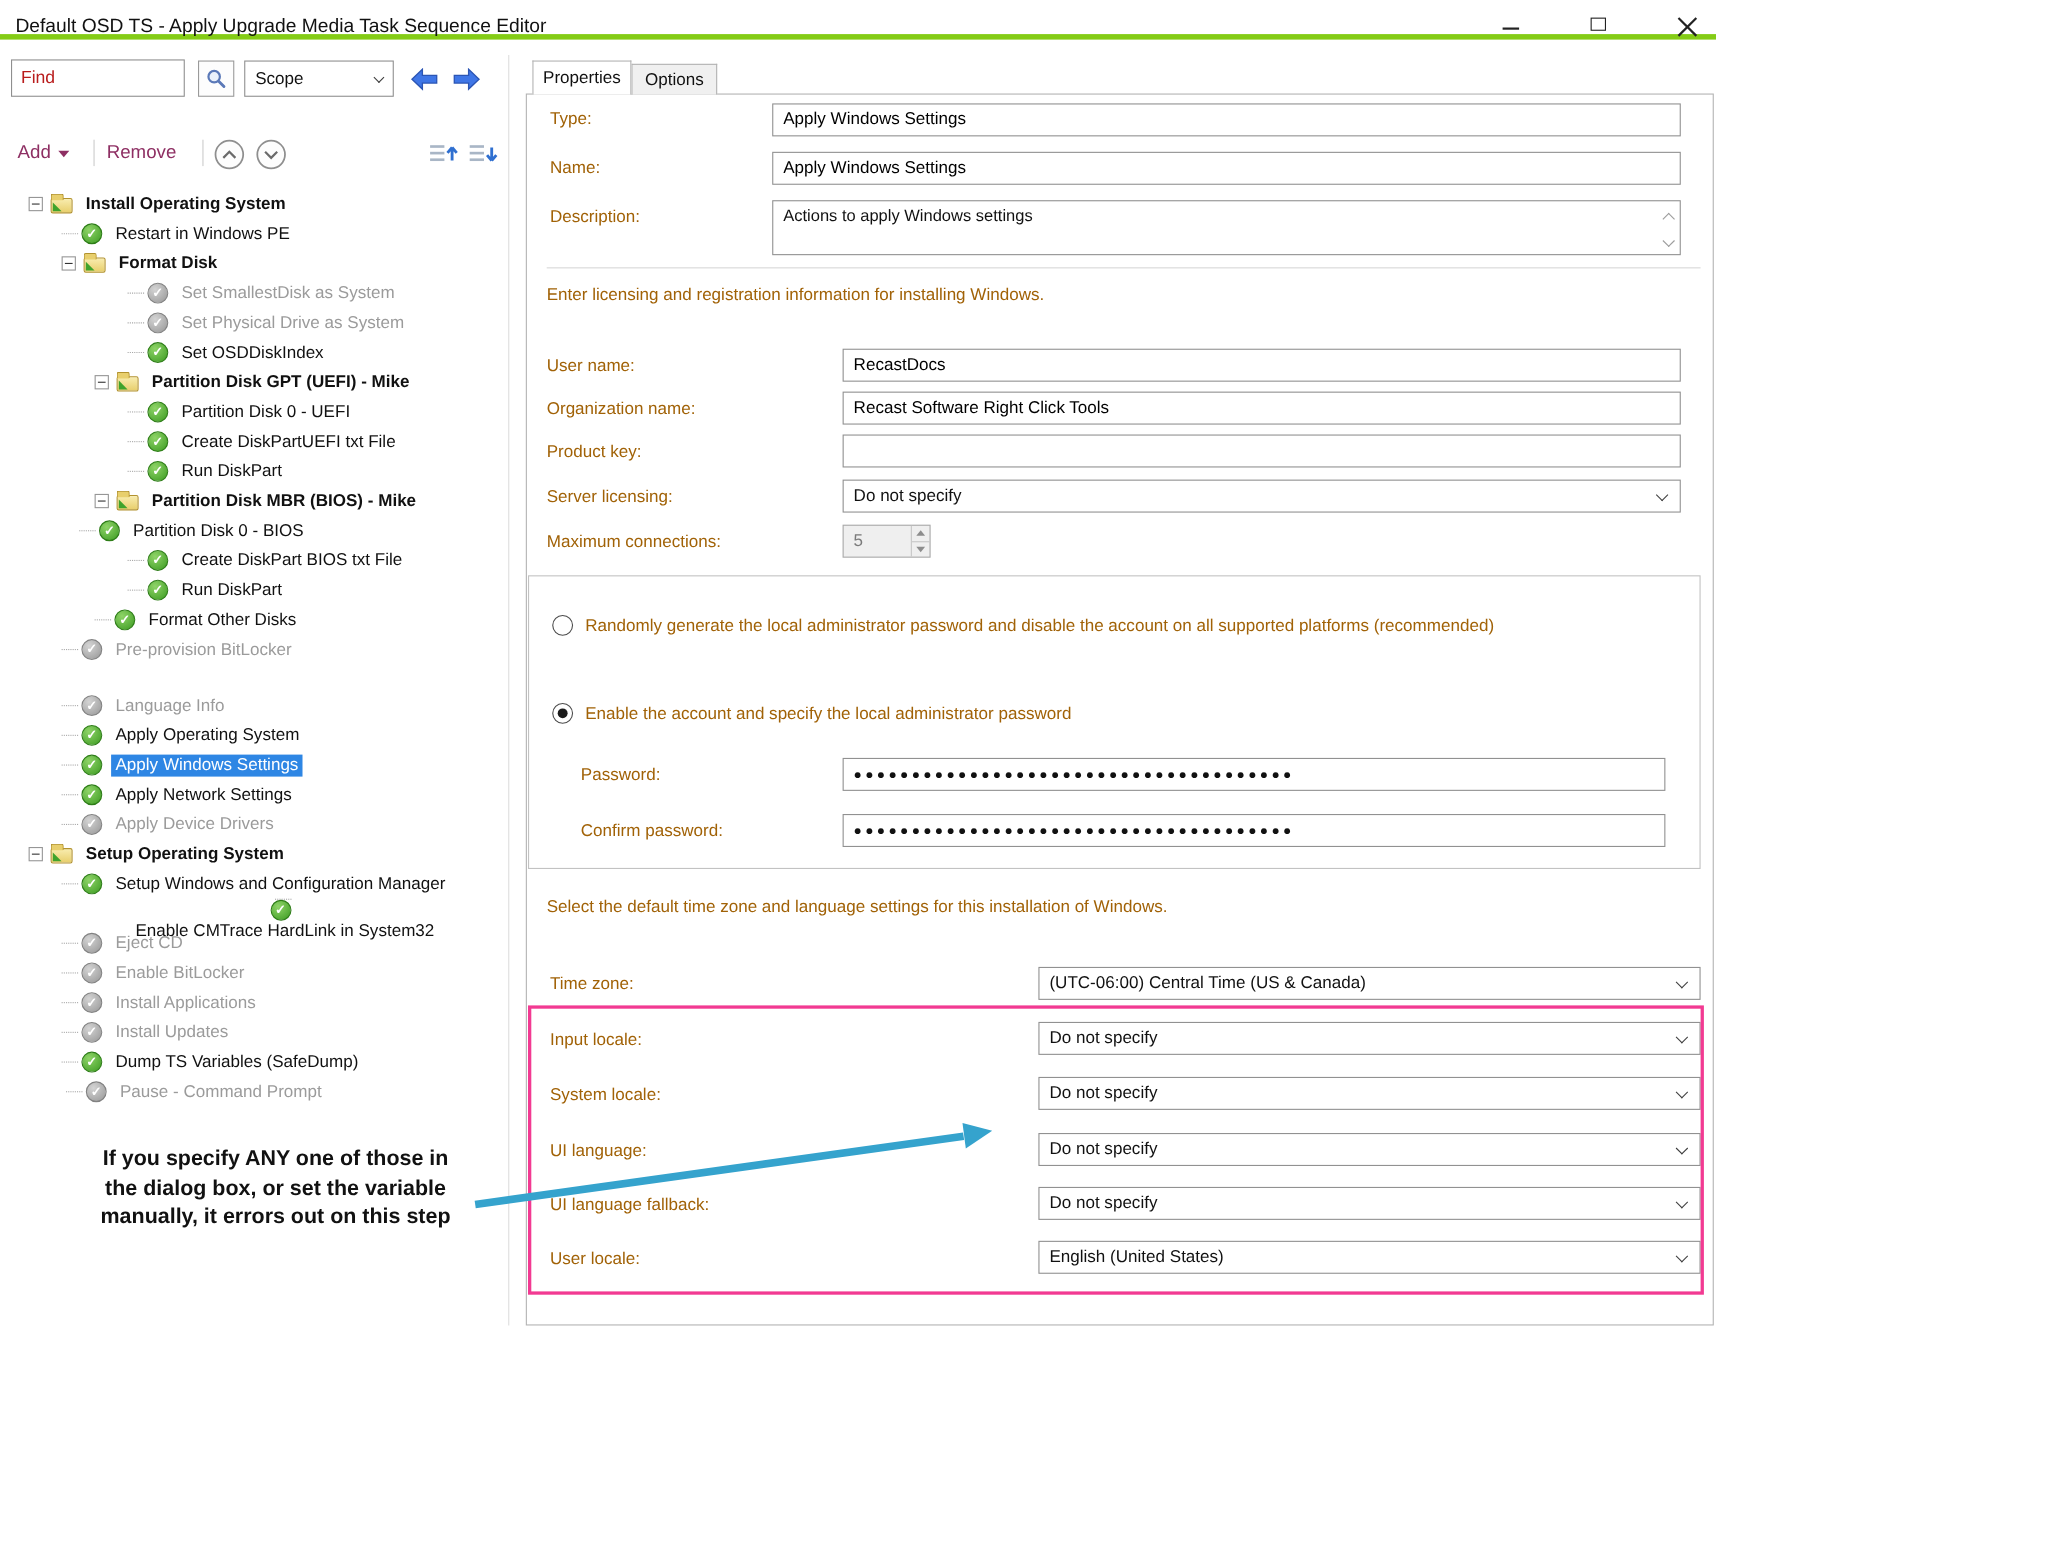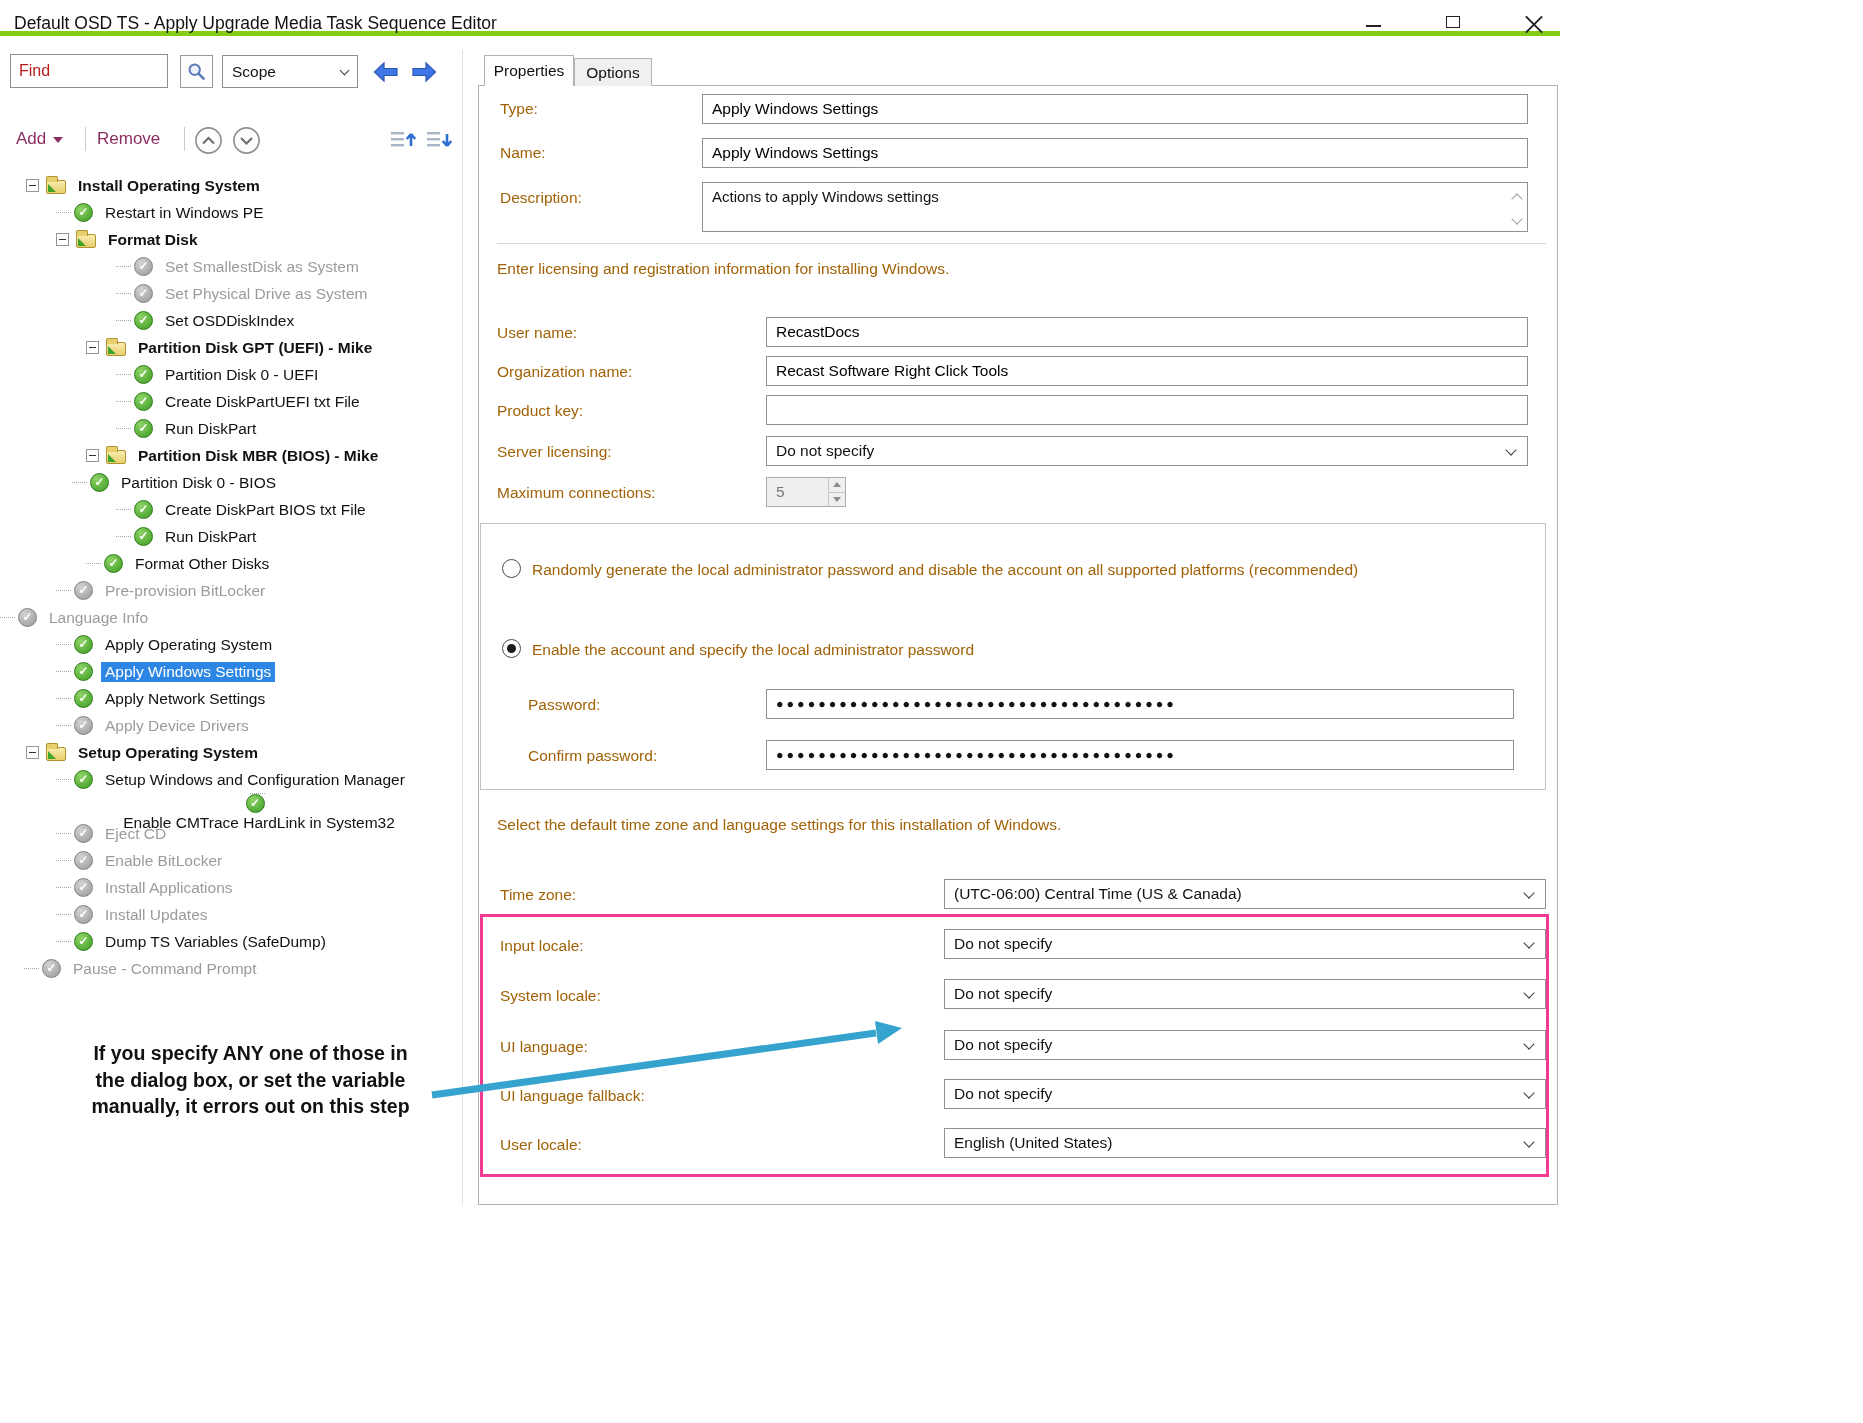--- a/index.html
+++ b/index.html
@@ -222,21 +222,21 @@
       <div class="tree-row" style="padding-left: 86px;">
         <span class="conn"></span>
         <span class="ticon ok"></span>
         <span class="tlabel">Format Other Disks</span>
       </div>
       <div class="tree-row disabled" style="padding-left: 56px;">
         <span class="conn"></span>
         <span class="ticon skip"></span>
         <span class="tlabel">Pre-provision BitLocker</span>
       </div>
-      <div class="tree-row disabled" style="">
+      <div class="tree-row disabled" style="padding-left: 56px; margin-top: 24px;">
         <span class="conn"></span>
         <span class="ticon skip"></span>
         <span class="tlabel">Language Info</span>
       </div>
       <div class="tree-row" style="padding-left: 56px;">
         <span class="conn"></span>
         <span class="ticon ok"></span>
         <span class="tlabel">Apply Operating System</span>
       </div>
       <div class="tree-row selected" style="padding-left: 56px;">
@@ -287,21 +287,21 @@
       <div class="tree-row disabled" style="padding-left: 56px;">
         <span class="conn"></span>
         <span class="ticon skip"></span>
         <span class="tlabel">Install Updates</span>
       </div>
       <div class="tree-row" style="padding-left: 56px;">
         <span class="conn"></span>
         <span class="ticon ok"></span>
         <span class="tlabel">Dump TS Variables (SafeDump)</span>
       </div>
-      <div class="tree-row disabled" style="padding-left: 24px;">
+      <div class="tree-row disabled" style="padding-left: 60px;">
         <span class="conn"></span>
         <span class="ticon skip"></span>
         <span class="tlabel">Pause - Command Prompt</span>
       </div>
     </div>
 
   <div class="annotation">If you specify ANY one of those in the dialog box, or set the variable manually, it errors out on this step</div>
 
   <div class="vdivider"></div>
 

